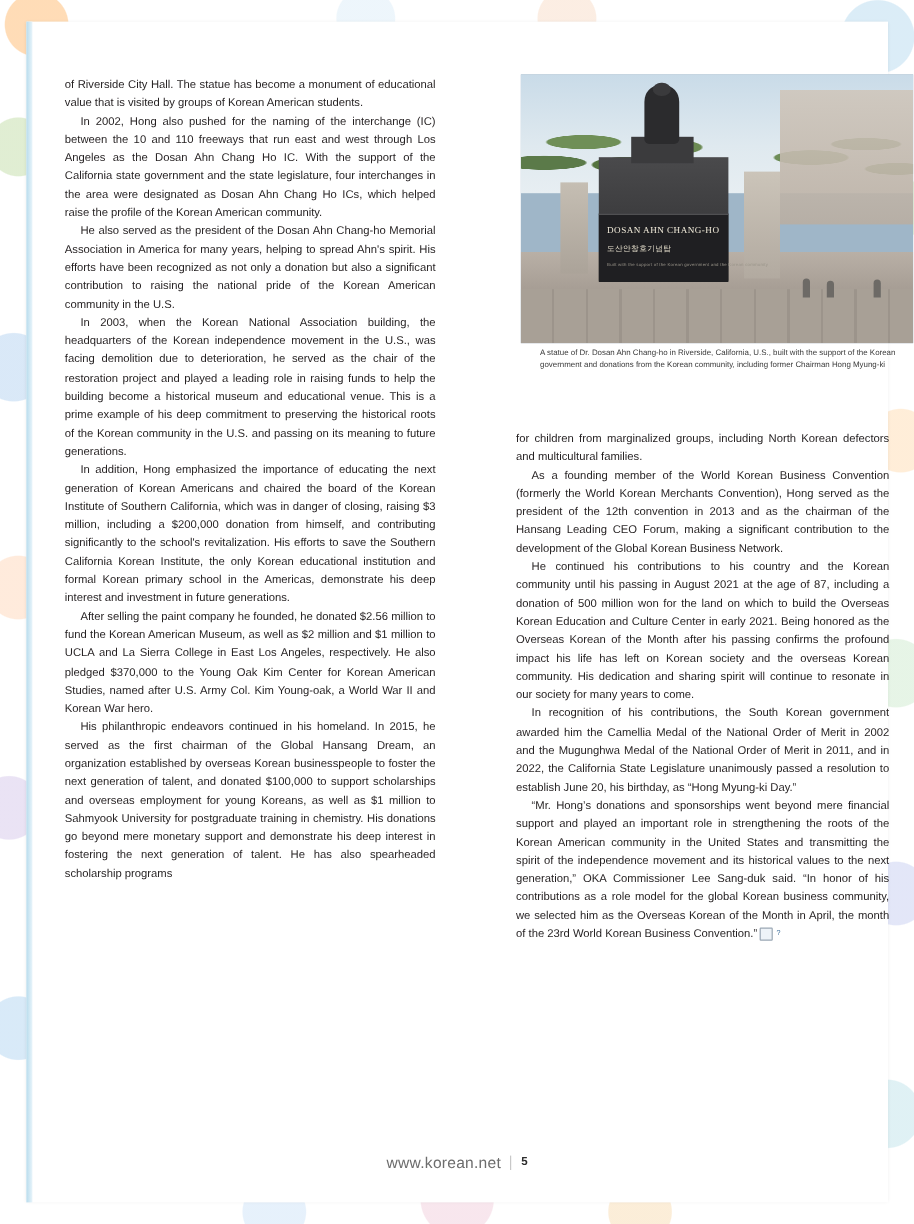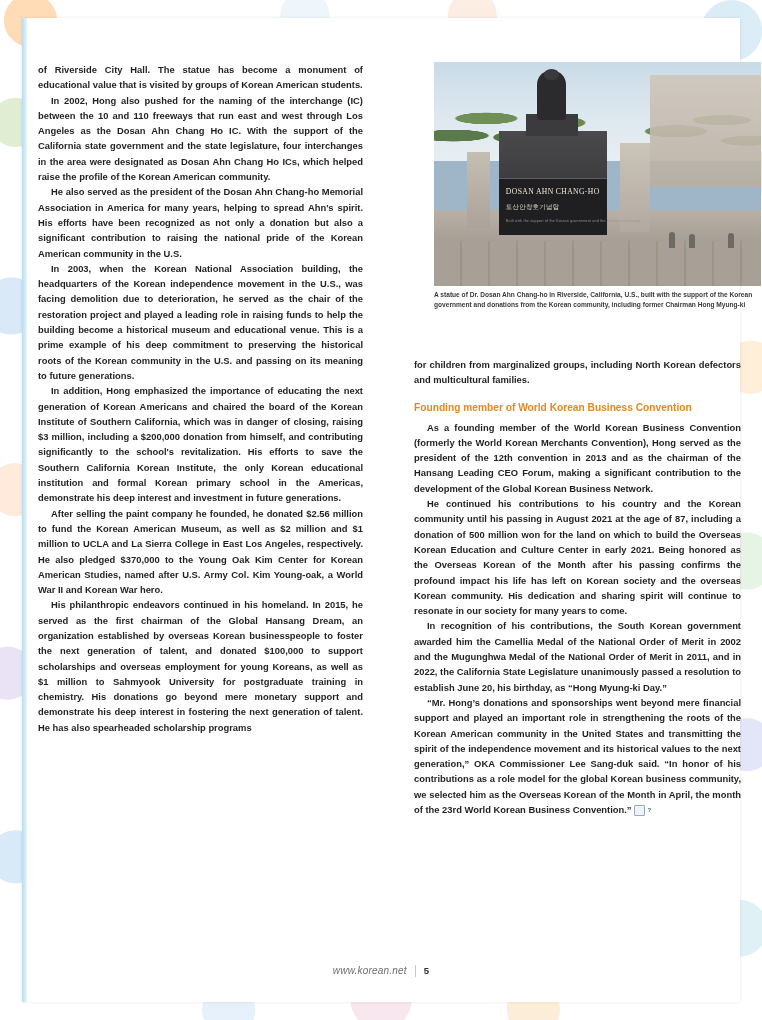--- a/index.html
+++ b/index.html
@@ -89,28 +89,27 @@
     width: 325px;
   }
   .col-right {
     position: absolute;
     left: 376px;
     top: 295px;
     width: 327px;
   }
 
   p {
-    margin: 0 0 0 0;
+    margin: 0 0 0 16px;
     font-size: 9.4px;
     line-height: 15.3px;
     color: #231f20;
     text-align: justify;
     text-indent: 13px;
     font-family: "Liberation Sans", sans-serif;
-    font-weight: bold;
   }
   p.noindent { text-indent: 0; }
 
   
   .photo-block {
     position: absolute;
     left: 360px;
     top: 0;
     width: 327px;
     padding-left: 36px;
@@ -251,24 +250,23 @@
     bottom: 42px;
     width: 718px;
     text-align: center;
   }
   .footer-inner {
     display: inline-flex;
     align-items: center;
     gap: 8px;
   }
   .footer-url {
-    font-size: 10px;
+    font-size: 13px;
     color: #6d6d6d;
     letter-spacing: 0.2px;
-    font-style: italic;
   }
   .footer-sep {
     width: 1px;
     height: 12px;
     background: #c8c8c8;
   }
   .footer-page {
     font-size: 9.6px;
     font-weight: bold;
     color: #2d2d2d;
@@ -314,21 +312,20 @@
         </div>
         <div class="ph-person" style="left:72%;"></div>
         <div class="ph-person" style="left:78%; height:14px;"></div>
         <div class="ph-person" style="left:90%; height:15px;"></div>
       </div>
       <p class="caption">A statue of Dr. Dosan Ahn Chang-ho in Riverside, California, U.S., built with the support of the Korean government and donations from the Korean community, including former Chairman Hong Myung-ki</p>
     </div>
 
     <div class="col-right">
       <p class="noindent">for children from marginalized groups, including North Korean defectors and multicultural families.</p>
-      <p class="section-head" style="margin-top:13px;">Founding member of World Korean Business Convention</p>
       <p>As a founding member of the World Korean Business Convention (formerly the World Korean Merchants Convention), Hong served as the president of the 12th convention in 2013 and as the chairman of the Hansang Leading CEO Forum, making a significant contribution to the development of the Global Korean Business Network.</p>
       <p>He continued his contributions to his country and the Korean community until his passing in August 2021 at the age of 87, including a donation of 500 million won for the land on which to build the Overseas Korean Education and Culture Center in early 2021. Being honored as the Overseas Korean of the Month after his passing confirms the profound impact his life has left on Korean society and the overseas Korean community. His dedication and sharing spirit will continue to resonate in our society for many years to come.</p>
       <p>In recognition of his contributions, the South Korean government awarded him the Camellia Medal of the National Order of Merit in 2002 and the Mugunghwa Medal of the National Order of Merit in 2011, and in 2022, the California State Legislature unanimously passed a resolution to establish June 20, his birthday, as “Hong Myung-ki Day.”</p>
       <p><span>“Mr. Hong’s donations and sponsorships went beyond mere financial support and played an important role in strengthening the roots of the Korean American community in the United States and transmitting the spirit of the independence movement and its historical values to the next generation,” OKA Commissioner Lee Sang-duk said. “In honor of his contributions as a role model for the global Korean business community, we selected him as the Overseas Korean of the Month in April, the month of the 23rd World Korean Business Convention.”</span><span class="footnote-icon">?</span></p>
     </div>
 
   </div>
 
   <div class="footer">
     <span class="footer-inner">

